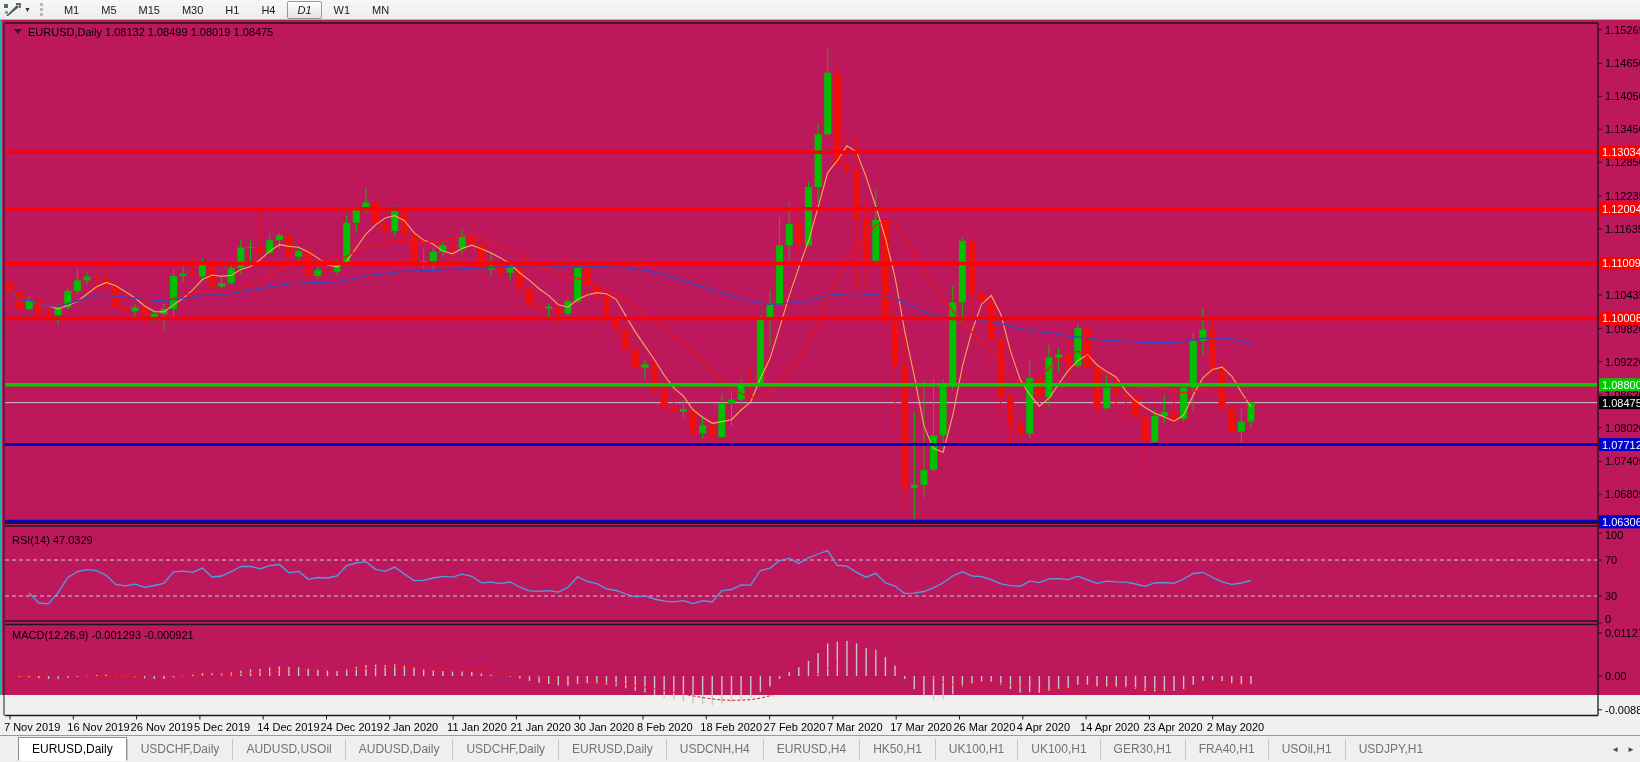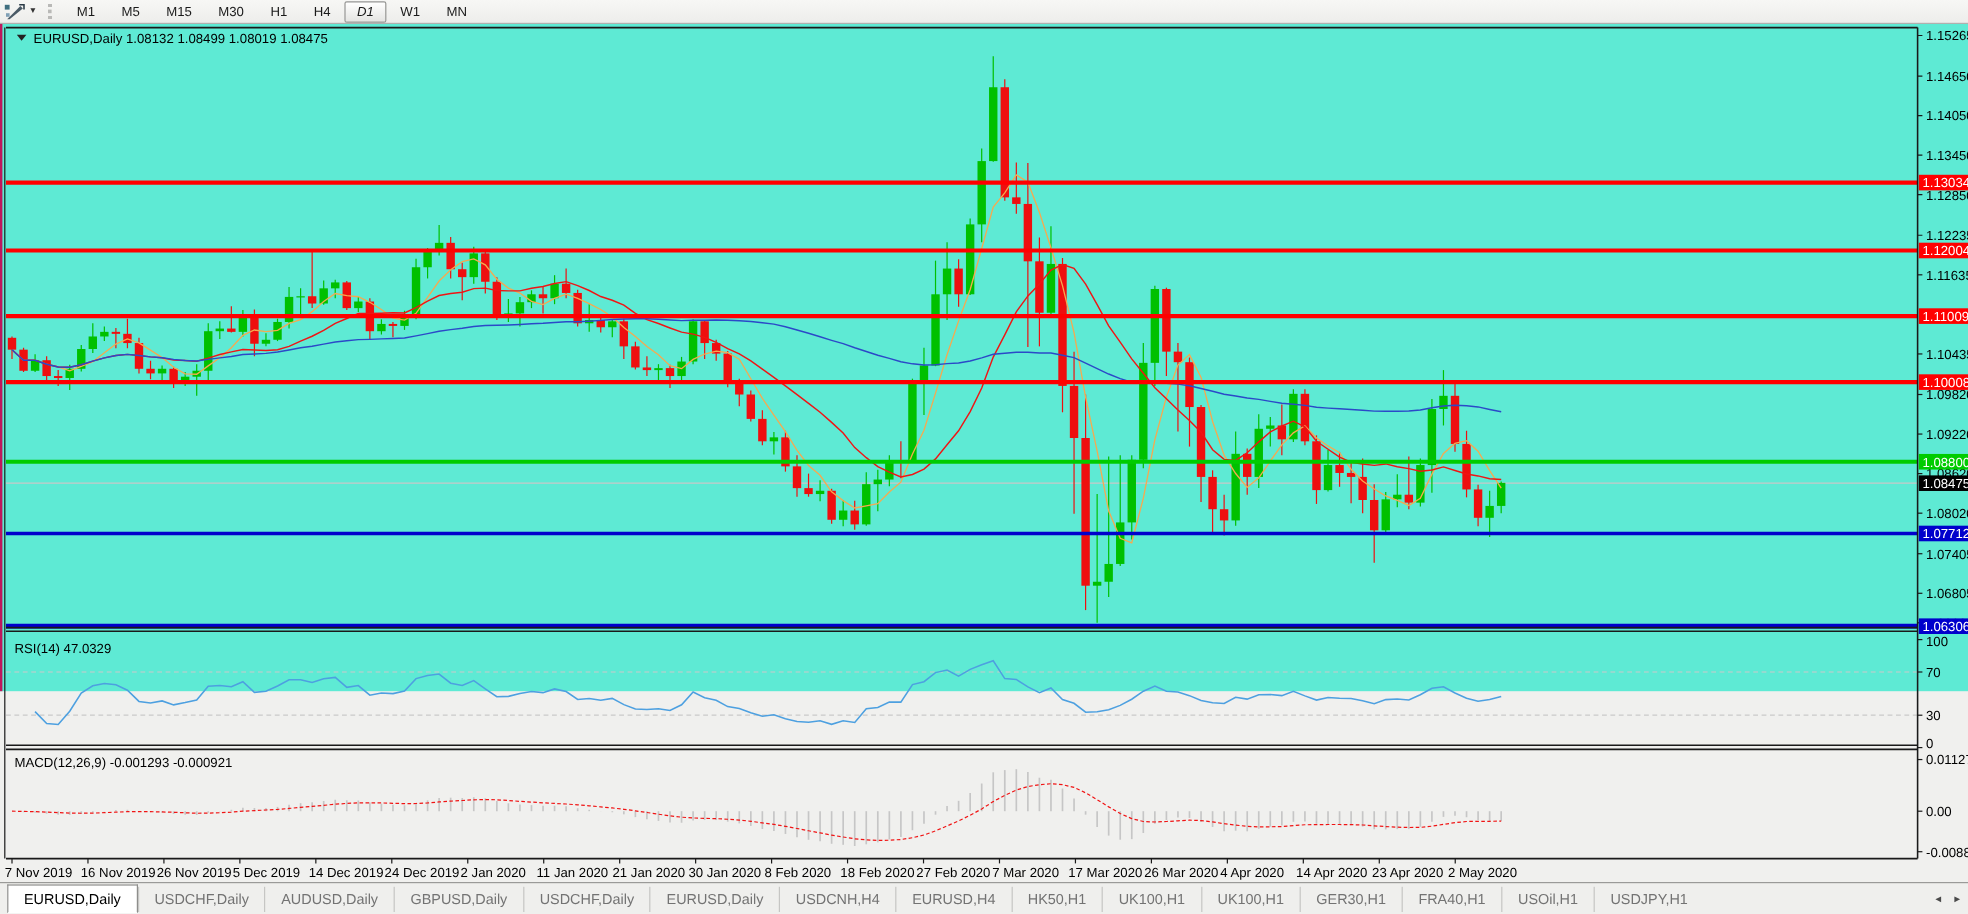--- a/index.html
+++ b/index.html
@@ -22,29 +22,29 @@
     font-size:11px;color:#1a1a1a;padding:0 9px;height:16px;line-height:16px;
     border:1px solid transparent;border-radius:2px;margin:16px 1px;cursor:default;
   }
   .tf-btn.active{
     background:linear-gradient(#ffffff,#e4e4e2);
     border-color:#979795;
     font-style:italic;
   }
   
   .chart-window{
-    position:absolute;top:20px;left:0;width:1640px;height:556px;
-    background:#5eead4;border-left:2px solid #be185d;box-sizing:border-box;
+    position:absolute;top:20px;left:0;width:1640px;height:675px;
+    background:#be185d;border-left:2px solid #14b8a6;box-sizing:border-box;
   }
   .chart-window svg{display:block;}
   
   .tabbar{
     position:absolute;top:735px;left:0;width:1640px;height:27px;
     background:#efefed;border-top:1px solid #9a9a98;
-    display:flex;align-items:center;box-sizing:border-box;padding-left:6px;
+    display:flex;align-items:center;box-sizing:border-box;padding-left:18px;
   }
   .tab{
     font-size:12px;color:#737373;height:21px;line-height:21px;
     padding:0 13px;position:relative;cursor:default;white-space:nowrap;
   }
   .tab + .tab{border-left:1px solid #c6c6c4;}
   .tab.active{
     background:#ffffff;color:#000;
     border:1px solid #8e8e8c;border-bottom:1px solid #ffffff;
     height:22px;line-height:22px;margin-top:-1px;
@@ -613,22 +613,22 @@
         <line x1="1210.7" y1="695.5" x2="1210.7" y2="699.5" stroke="#1a1a1a" stroke-width="1"></line>
         <text x="1204.7" y="711" font-size="11" font-family="&quot;Liberation Sans&quot;,sans-serif" fill="#000">2 May 2020</text>
       </g>
     </svg>
 </div>
 
 <div class="tabbar">
   <span id="tabs" style="display:flex;align-items:center;">
       <span class="tab active">EURUSD,Daily</span>
       <span class="tab">USDCHF,Daily</span>
+      <span class="tab">AUDUSD,USOil</span>
       <span class="tab">AUDUSD,Daily</span>
-      <span class="tab">GBPUSD,Daily</span>
       <span class="tab">USDCHF,Daily</span>
       <span class="tab">EURUSD,Daily</span>
       <span class="tab">USDCNH,H4</span>
       <span class="tab">EURUSD,H4</span>
       <span class="tab">HK50,H1</span>
       <span class="tab">UK100,H1</span>
       <span class="tab">UK100,H1</span>
       <span class="tab">GER30,H1</span>
       <span class="tab">FRA40,H1</span>
       <span class="tab">USOil,H1</span>

